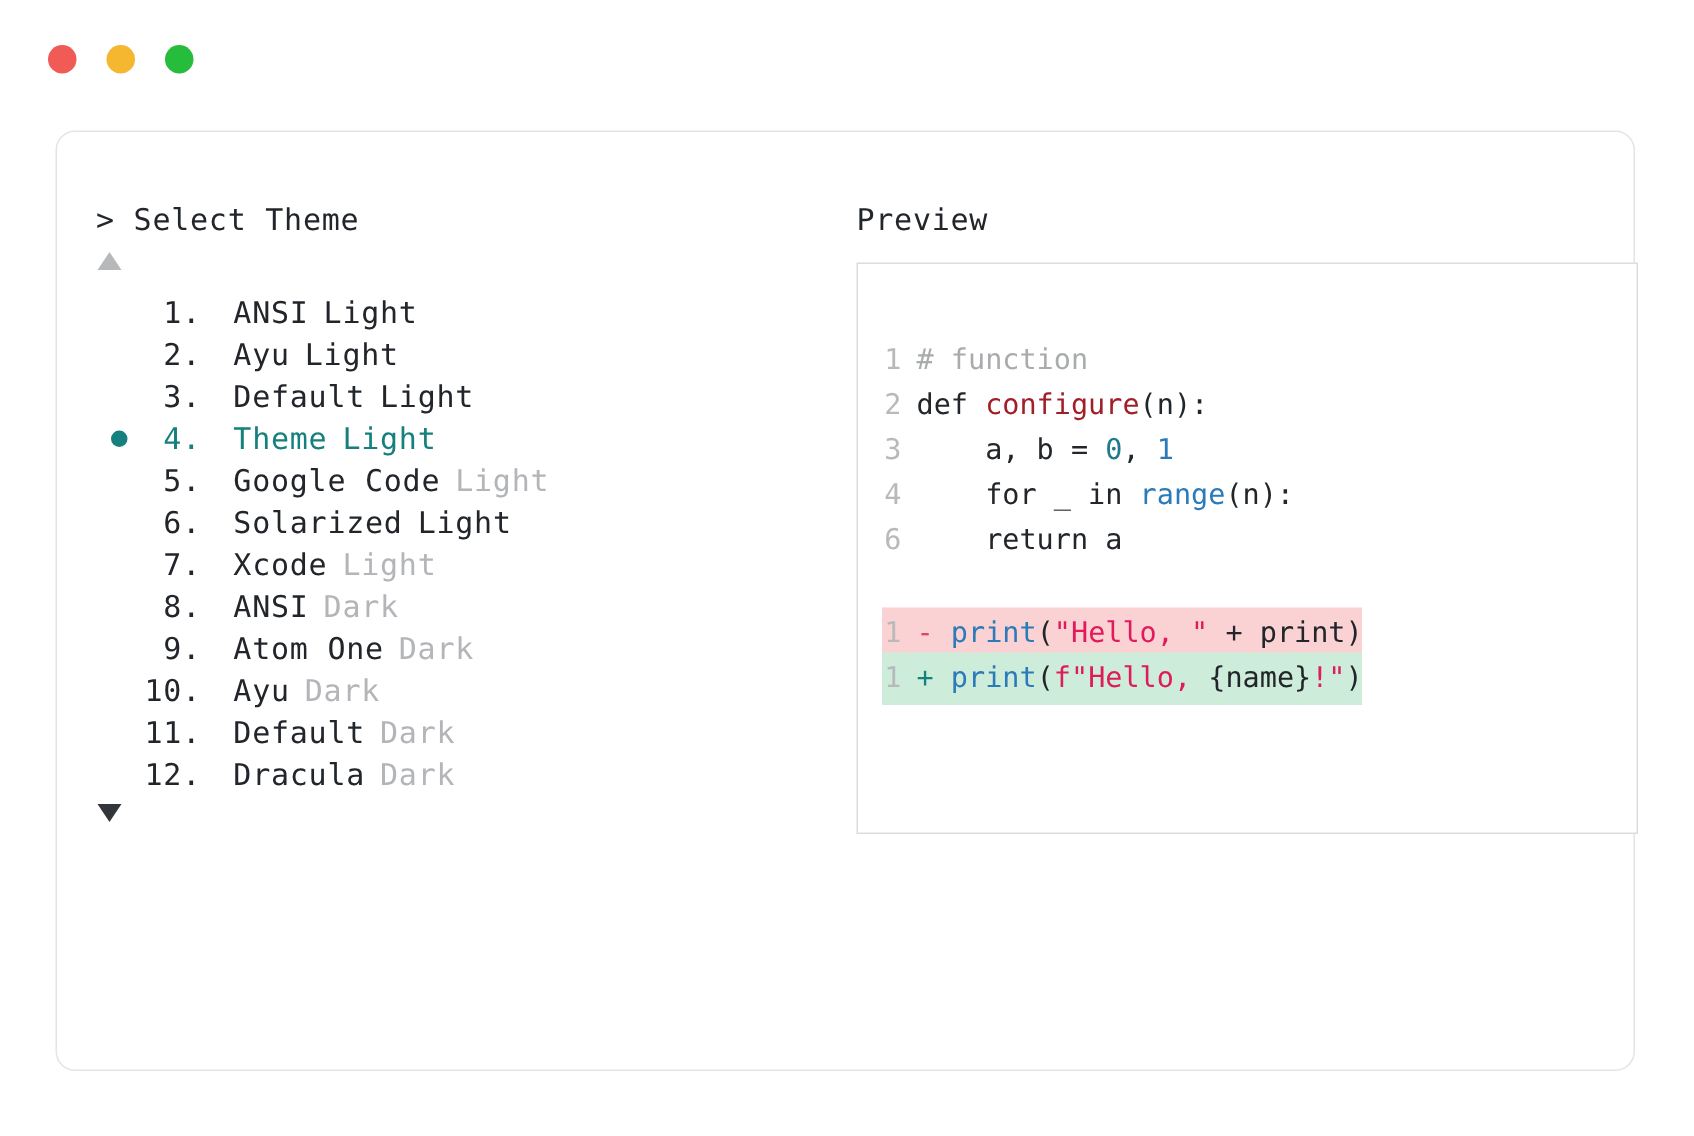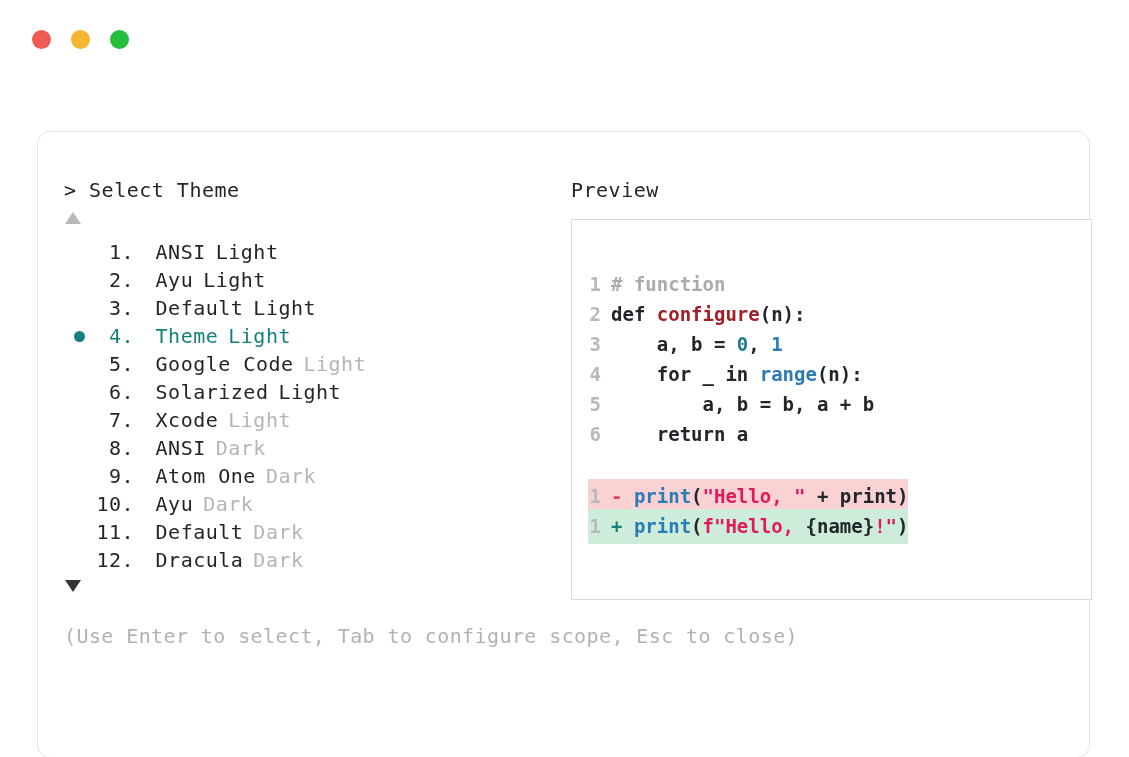--- a/index.html
+++ b/index.html
@@ -34,21 +34,20 @@
   .card {
     position: absolute;
     left: 37px;
     top: 87px;
     width: 1053px;
     height: 627px;
     border: 1px solid #e4e4e4;
     border-radius: 13px;
     background: #ffffff;
     box-sizing: border-box;
-    margin-top: 44px;
   }
 
   
   .left-col {
     position: absolute;
     left: 26px;
     top: 45px;
     width: 430px;
   }
   .prompt-line {
@@ -153,21 +152,20 @@
     box-sizing: border-box;
     position: relative;
   }
   .code {
     position: absolute;
     left: 16px;
     top: 49px;
     right: 0;
     font-size: 19px;
     line-height: 30px;
-    font-weight: bold;
   }
   .code-line {
     white-space: pre;
     display: block;
     height: 30px;
   }
   .ln {
     color: #b7b9bb;
     display: inline-block;
     width: 13px;
@@ -223,33 +221,31 @@
         <div class="theme-row"><span class="bullet-slot"></span><span class="row-num">7.</span><span class="row-dot-sep"> </span><span class="row-name">Xcode</span><span class="row-variant dim">Light</span></div>
         <div class="theme-row"><span class="bullet-slot"></span><span class="row-num">8.</span><span class="row-dot-sep"> </span><span class="row-name">ANSI</span><span class="row-variant dim">Dark</span></div>
         <div class="theme-row"><span class="bullet-slot"></span><span class="row-num">9.</span><span class="row-dot-sep"> </span><span class="row-name">Atom One</span><span class="row-variant dim">Dark</span></div>
         <div class="theme-row"><span class="bullet-slot"></span><span class="row-num">10.</span><span class="row-dot-sep"> </span><span class="row-name">Ayu</span><span class="row-variant dim">Dark</span></div>
         <div class="theme-row"><span class="bullet-slot"></span><span class="row-num">11.</span><span class="row-dot-sep"> </span><span class="row-name">Default</span><span class="row-variant dim">Dark</span></div>
         <div class="theme-row"><span class="bullet-slot"></span><span class="row-num">12.</span><span class="row-dot-sep"> </span><span class="row-name">Dracula</span><span class="row-variant dim">Dark</span></div>
       </div>
 
     <div class="arrow-down"></div>
 
-    <div class="hint">(Use Enter to select, Tab to configure scope, Esc to close)</div>
   </div>
 
   <div class="right-col">
     <div class="preview-label">Preview</div>
     <div class="preview-box">
       <div class="code">
         <div>
             <div class="code-line"><span class="ln">1</span><span class="tok-comment"># function</span></div>
             <div class="code-line"><span class="ln">2</span><span class="tok-kw">def </span><span class="tok-fn">configure</span><span class="tok-plain">(n):</span></div>
             <div class="code-line"><span class="ln">3</span><span class="tok-plain">    a, b = </span><span class="tok-num">0</span><span class="tok-plain">, </span><span class="tok-num2">1</span></div>
             <div class="code-line"><span class="ln">4</span><span class="tok-plain">    for _ in </span><span class="tok-builtin">range</span><span class="tok-plain">(n):</span></div>
-            <div class="code-line"><span class="ln">5</span><span class="tok-plain">        a, b = b, a + b</span></div>
             <div class="code-line"><span class="ln">6</span><span class="tok-plain">    return a</span></div>
           </div>
         <div class="diff-block">
             <div class="diff-line diff-del"><span class="hl"><span class="ln">1</span><span class="tok-mark-del">- </span><span class="tok-builtin">print</span><span class="tok-plain">(</span><span class="tok-str">"Hello, "</span><span class="tok-plain"> + print)</span></span></div>
             <div class="diff-line diff-add"><span class="hl"><span class="ln">1</span><span class="tok-mark-add">+ </span><span class="tok-builtin">print</span><span class="tok-plain">(</span><span class="tok-str">f"Hello, </span><span class="tok-plain">{name}</span><span class="tok-str">!"</span><span class="tok-plain">)</span></span></div>
           </div>
       </div>
     </div>
   </div>
 

